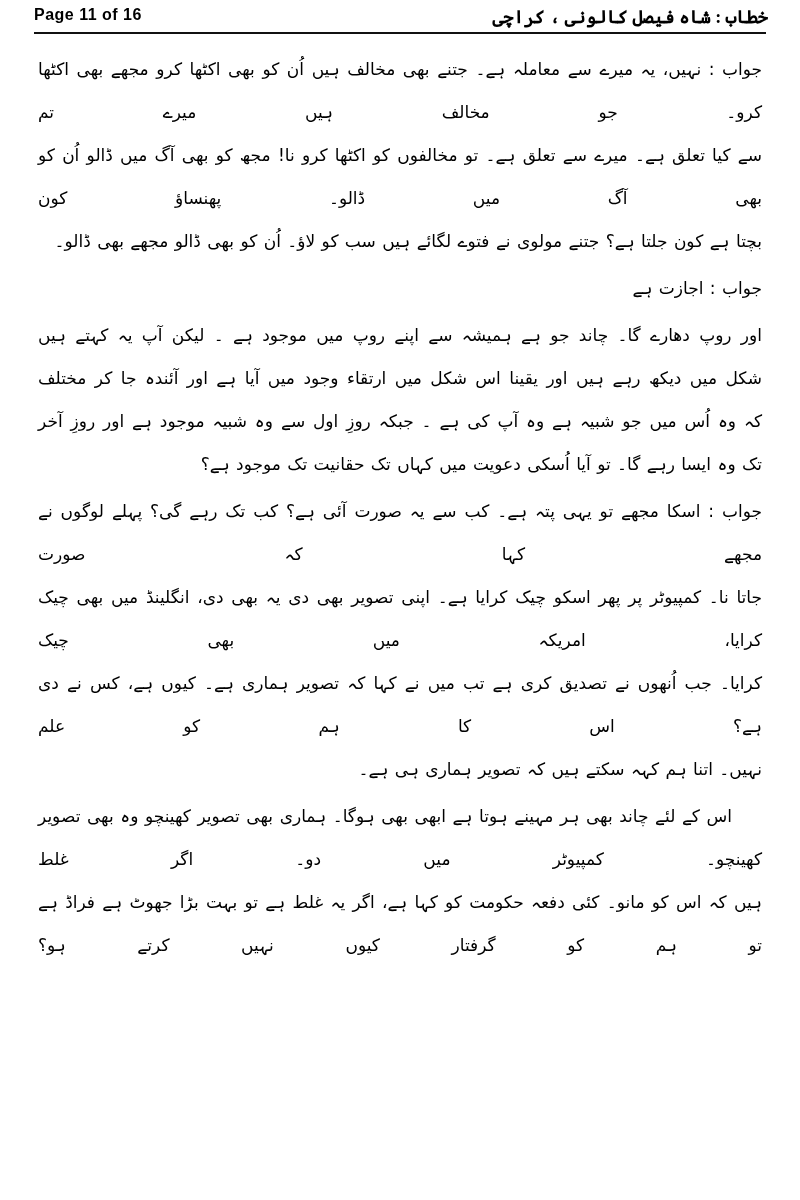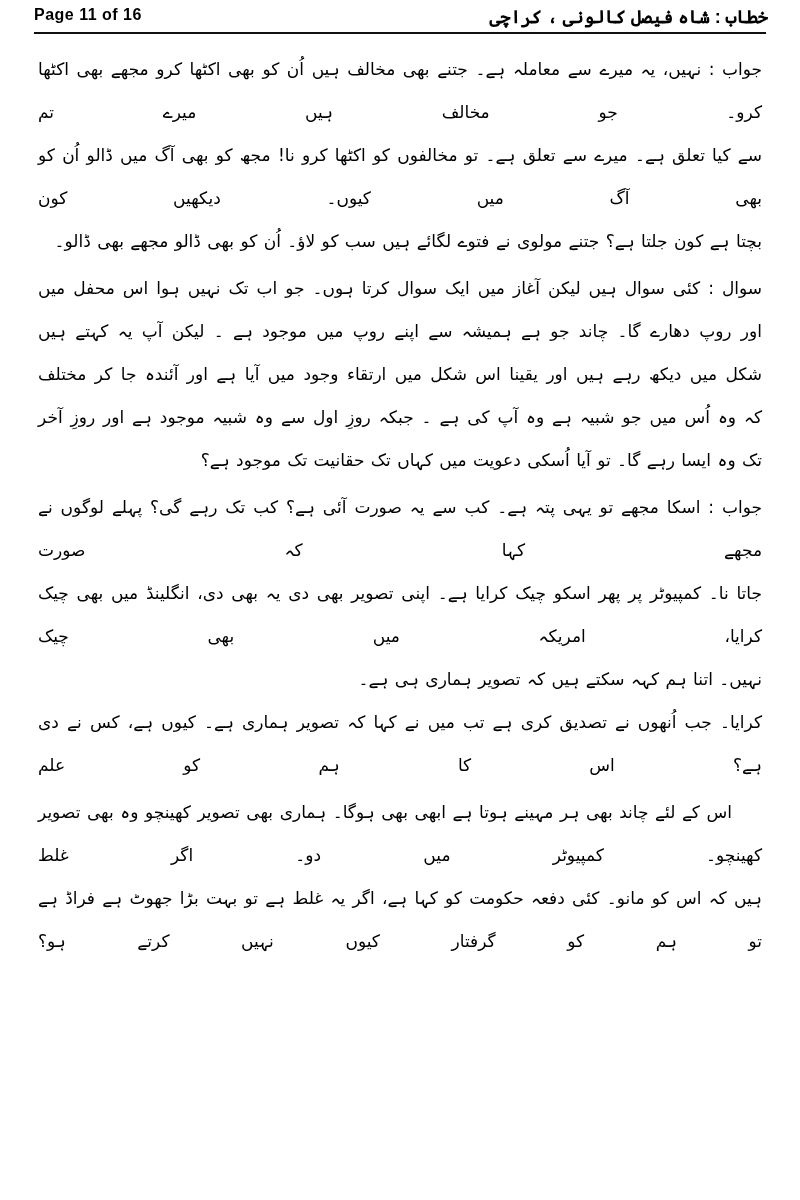--- a/index.html
+++ b/index.html
@@ -26,21 +26,21 @@
   .page-label {
     font-family: "Liberation Sans", sans-serif;
     font-weight: bold;
     font-size: 16px;
     letter-spacing: 0.5px;
   }
   .header-title {
     direction: rtl;
     font-size: 18px;
     font-weight: bold;
-    font-family: Liberation Sans, sans-serif;
+    font-family: Liberation Serif, serif;
     margin-left: 48px;
   }
   .rule {
     border: 0;
     border-top: 2px solid #111111;
     margin: 4px 34px 0 34px;
   }
   
   .body {
     flex: 1;
@@ -68,35 +68,37 @@
 
   <div class="header">
     <div class="page-label">Page 11 of 16</div>
     <div class="header-title">خطاب : شاہ فیصل کالونی ، کراچی</div>
   </div>
   <hr class="rule">
 
   <div class="body">
       <div class="para">
         <div class="line full">جواب :  نہیں، یہ میرے سے معاملہ ہے۔ جتنے بھی مخالف ہیں اُن کو بھی اکٹھا کرو  مجھے بھی اکٹھا کرو۔ جو مخالف ہیں میرے تم</div>
-        <div class="line full">سے کیا تعلق ہے۔ میرے سے تعلق ہے۔ تو مخالفوں کو اکٹھا کرو  نا!  مجھ کو بھی آگ میں ڈالو اُن کو بھی آگ میں کیوں۔ دیکھیں کون</div>
+        <div class="line full">سے کیا تعلق ہے۔ میرے سے تعلق ہے۔ تو مخالفوں کو اکٹھا کرو  نا!  مجھ کو بھی آگ میں ڈالو اُن کو بھی آگ میں ڈالو۔ پھنساؤ کون</div>
         <div class="line last">بچتا ہے کون جلتا ہے؟ جتنے مولوی  نے فتوے لگائے ہیں سب کو لاؤ۔ اُن کو بھی ڈالو مجھے بھی ڈالو۔</div>
       </div>
       <div class="para">
-        <div class="line full">سوال :  کئی سوال ہیں لیکن آغاز میں ایک سوال کرتا ہوں۔ جو اب تک نہیں ہوا اس محفل میں</div>
+        <div class="line last">جواب : اجازت ہے</div>
+      </div>
+      <div class="para">
         <div class="line full">اور روپ دھارے گا۔ چاند جو ہے ہمیشہ سے اپنے روپ میں موجود ہے ۔ لیکن آپ یہ کہتے ہیں</div>
         <div class="line full">شکل میں دیکھ رہے ہیں اور یقینا اس شکل میں ارتقاء وجود میں آیا ہے اور آئندہ جا کر مختلف</div>
         <div class="line full">کہ وہ اُس میں جو شبیہ ہے وہ آپ کی ہے ۔ جبکہ روزِ اول سے وہ شبیہ موجود ہے اور روزِ آخر</div>
         <div class="line last">تک وہ ایسا رہے گا۔ تو آیا اُسکی دعویت میں کہاں تک حقانیت تک موجود ہے؟</div>
       </div>
       <div class="para">
         <div class="line full">جواب :   اسکا مجھے تو یہی پتہ ہے۔   کب سے یہ صورت آئی ہے؟   کب تک رہے گی؟   پہلے لوگوں نے مجھے کہا کہ صورت</div>
         <div class="line full">جاتا نا۔ کمپیوٹر پر پھر اسکو چیک کرایا ہے۔ اپنی تصویر بھی دی یہ بھی دی، انگلینڈ میں بھی چیک کرایا، امریکہ میں بھی چیک</div>
+        <div class="line full">کرایا۔ جب اُنھوں نے تصدیق کری ہے تب میں نے کہا کہ تصویر ہماری ہے۔ کیوں ہے، کس نے دی ہے؟ اس کا ہم کو علم</div>
         <div class="line last">نہیں۔ اتنا ہم کہہ سکتے ہیں کہ تصویر ہماری ہی ہے۔</div>
-        <div class="line full">کرایا۔ جب اُنھوں نے تصدیق کری ہے تب میں نے کہا کہ تصویر ہماری ہے۔ کیوں ہے، کس نے دی ہے؟ اس کا ہم کو علم</div>
       </div>
       <div class="para indent">
         <div class="line full">اس کے لئے چاند بھی ہر مہینے ہوتا ہے ابھی بھی ہوگا۔ ہماری بھی تصویر کھینچو  وہ بھی تصویر کھینچو۔ کمپیوٹر میں دو۔ اگر غلط</div>
         <div class="line full">ہیں کہ اس کو  مانو۔ کئی دفعہ حکومت کو کہا ہے،  اگر یہ غلط ہے تو بہت بڑا جھوٹ ہے فراڈ ہے تو ہم کو گرفتار کیوں نہیں کرتے ہو؟</div>
       </div>
     </div>
 
 </div>
 
 </body></html>

